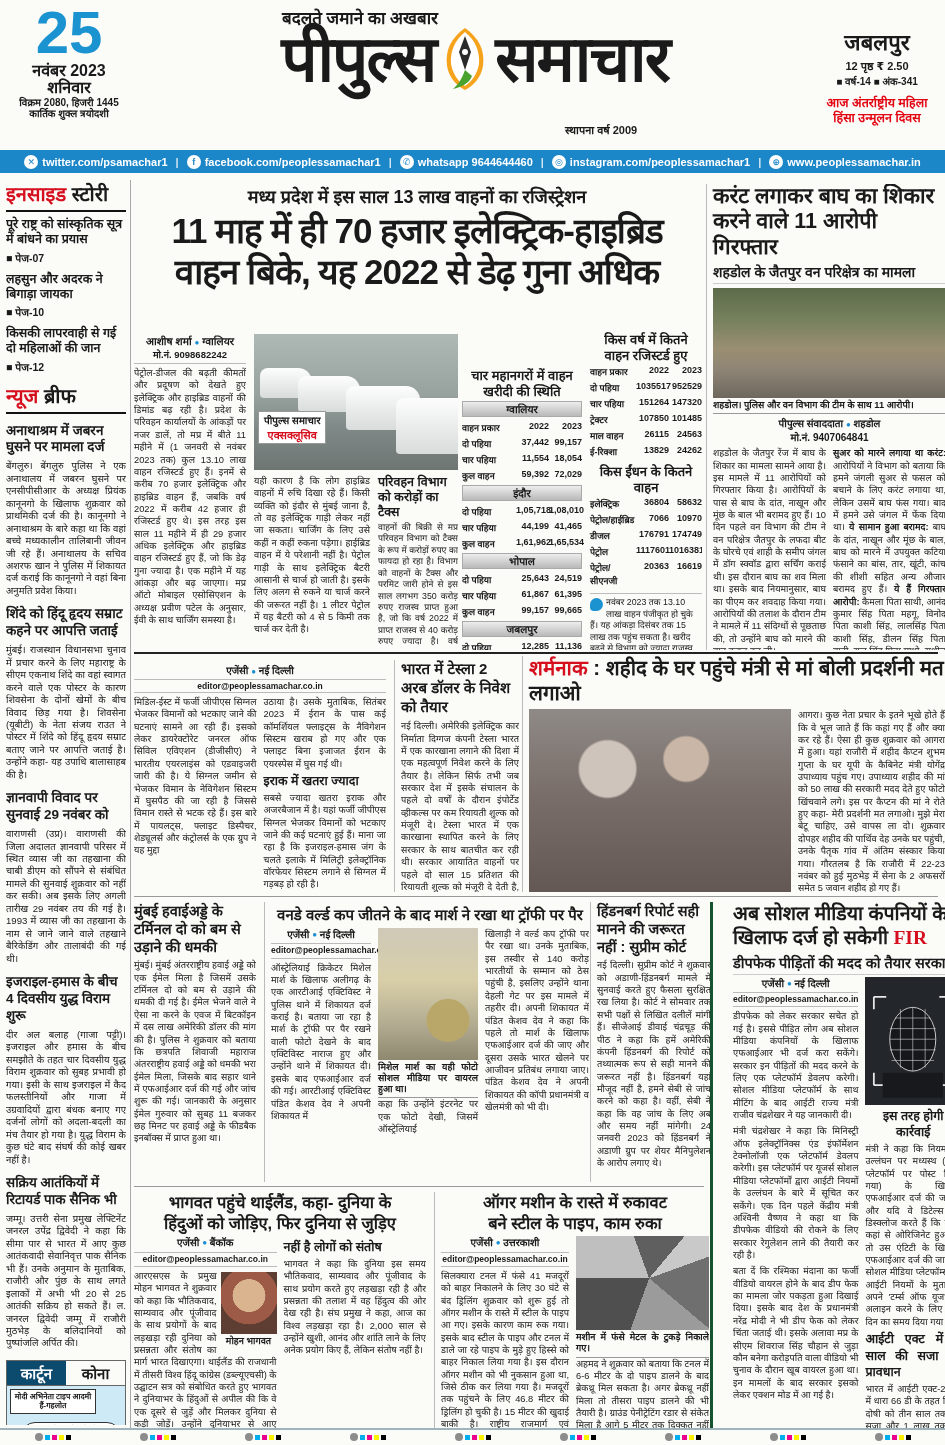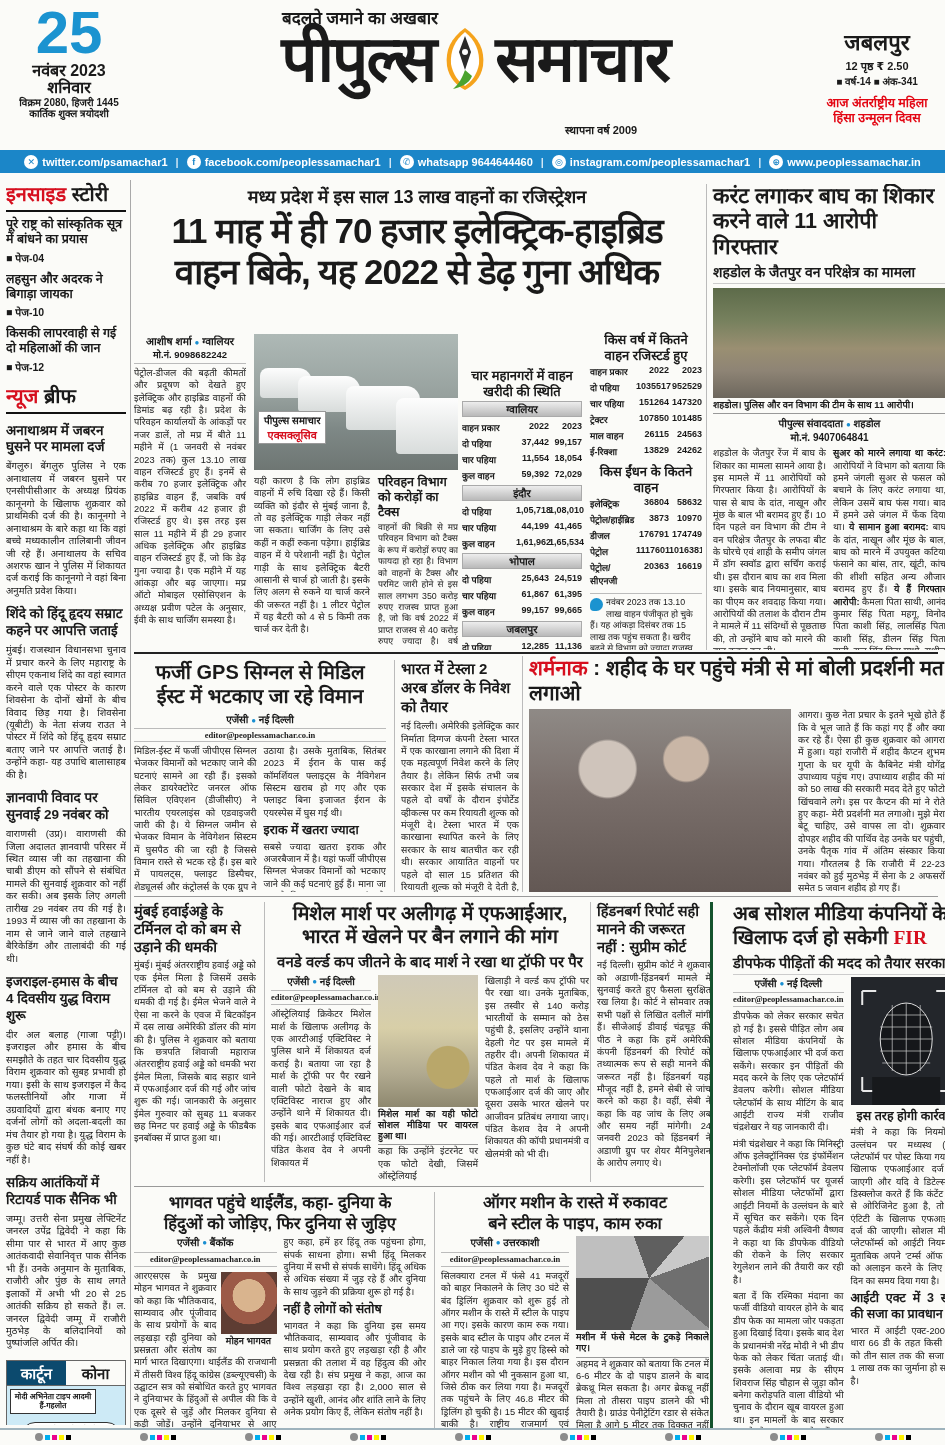--- a/index.html
+++ b/index.html
@@ -47,21 +47,21 @@
   .c-red{flex:1;background:#0c4a6e;color:#fff;font-weight:900;font-size:15px;text-align:center;padding:2px 0;}
   .c-blk{flex:1;font-weight:900;font-size:15px;text-align:center;padding:2px 0;}
   .cartoon-body{position:relative;height:150px;background:#cdeaf6;overflow:hidden;}
   .bubble{position:absolute;background:#fff;border:1px solid #333;border-radius:0;font-size:7.8px;font-weight:bold;
       padding:2px 3px;text-align:center;line-height:1.2;}
 
   
   .abs{position:absolute;}
   .headline{font-weight:900;line-height:1.2;}
   .byline{text-align:center;font-size:10px;font-weight:bold;}
-  .email{text-align:center;font-size:8.5px;font-weight:bold;border-top:1px solid #bbb;border-bottom:1px solid #bbb;padding:1px 0;margin:2px 0 3px;font-family:Liberation Serif, serif;}
+  .email{text-align:center;font-size:8.5px;font-weight:bold;border-top:1px solid #bbb;border-bottom:1px solid #bbb;padding:1px 0;margin:2px 0 3px;}
   .body-txt{font-size:9.3px;line-height:1.33;}
   .photo{position:relative;overflow:hidden;}
   .cap{font-size:9.3px;font-weight:bold;line-height:1.2;padding:2px 0;}
   .subhead{font-size:12.5px;font-weight:900;margin:3px 0 2px;}
 
   .rule-h{position:absolute;background:#222;}
 
   
   .lead-head{left:134px;top:184px;width:566px;text-align:center;}
   .kicker{font-size:18px;font-weight:900;}
@@ -217,21 +217,21 @@
       <span>www.peoplessamachar.in</span>
     </span>
   </div>
 
   <div class="vrule"></div>
   <div class="sidebar">
     <div class="sec-head"><span class="red">इनसाइड</span><span> स्टोरी</span></div>
 
     <div>
       <div class="inside-item">पूरे राष्ट्र को सांस्कृतिक सूत्र में बांधने का प्रयास</div>
-      <div class="inside-page">■ पेज-04</div>
+      <div class="inside-page">■ पेज-07</div>
     </div>
     <div>
       <div class="inside-item">लहसुन और अदरक ने बिगाड़ा जायका</div>
       <div class="inside-page">■ पेज-10</div>
     </div>
     <div>
       <div class="inside-item">किसकी लापरवाही से गई दो महिलाओं की जान</div>
       <div class="inside-page">■ पेज-12</div>
     </div>
 
@@ -440,21 +440,21 @@
           <span class="v2">24262</span>
         </div>
       <div class="tb-title" style="margin-top:5px;">किस ईंधन के कितने वाहन</div>
       <div class="trow">
           <span class="lb">इलेक्ट्रिक</span>
           <span class="v1">36804</span>
           <span class="v2">58632</span>
         </div>
       <div class="trow">
           <span class="lb">पेट्रोल/हाईब्रिड</span>
-          <span class="v1">3873</span>
+          <span class="v1">7066</span>
           <span class="v2">10970</span>
         </div>
       <div class="trow">
           <span class="lb">डीजल</span>
           <span class="v1">176791</span>
           <span class="v2">174749</span>
         </div>
       <div class="trow">
           <span class="lb">पेट्रोल</span>
           <span class="v1">1117601</span>
@@ -470,24 +470,20 @@
         <span>नवंबर 2023 तक 13.10 लाख वाहन पंजीकृत हो चुके हैं। यह आंकड़ा दिसंबर तक 15 लाख तक पहुंच सकता है। खरीद बढ़ने से विभाग को ज्यादा राजस्व मिल रहा है।</span>
         
         
       </div>
     </div>
   </div>
 
   <div class="rule-h" style="left:134px;top:652px;width:804px;height:2px;"></div>
 
   <div class="abs gps">
-    <div class="gps-h">
-      <div>फर्जी GPS सिग्नल से मिडिल</div>
-        <div>ईस्ट में भटकाए जा रहे विमान</div>
-    </div>
     <div class="byline" style="margin-top:3px;"><span>एजेंसी</span> <span class="bluedot">●</span> <span>नई दिल्ली</span></div>
     <div class="email">editor@peoplessamachar.co.in</div>
     <div class="gps-cols body-txt jc">
       <div>मिडिल-ईस्ट में फर्जी जीपीएस सिग्नल भेजकर विमानों को भटकाए जाने की घटनाएं सामने आ रही हैं। इसको लेकर डायरेक्टोरेट जनरल ऑफ सिविल एविएशन (डीजीसीए) ने भारतीय एयरलाइंस को एडवाइजरी जारी की है। ये सिग्नल जमीन से भेजकर विमान के नेविगेशन सिस्टम में घुसपैठ की जा रही है जिससे विमान रास्ते से भटक रहे हैं। इस बारे में पायलट्स, फ्लाइट डिस्पैचर, शेड्यूलर्स और कंट्रोलर्स के एक ग्रुप ने यह मुद्दा</div>
       <div>
         <div>उठाया है। उसके मुताबिक, सितंबर 2023 में ईरान के पास कई कॉमर्शियल फ्लाइट्स के नैविगेशन सिस्टम खराब हो गए और एक फ्लाइट बिना इजाजत ईरान के एयरस्पेस में घुस गई थी।</div>
         <div class="subhead">इराक में खतरा ज्यादा</div>
         <div>सबसे ज्यादा खतरा इराक और अजरबैजान में है। यहां फर्जी जीपीएस सिग्नल भेजकर विमानों को भटकाए जाने की कई घटनाएं हुई हैं। माना जा रहा है कि इजराइल-हमास जंग के चलते इलाके में मिलिट्री इलेक्ट्रॉनिक वॉरफेयर सिस्टम लगाने से सिग्नल में गड़बड़ हो रही है।</div>
       </div>
     </div>
@@ -518,24 +514,20 @@
   <div class="abs mumbai">
     <div class="small-h">
       <div>मुंबई हवाईअड्डे के</div>
         <div>टर्मिनल दो को बम से</div>
         <div>उड़ाने की धमकी</div>
     </div>
     <div class="body-txt jc" style="margin-top:3px;">मुंबई। मुंबई अंतरराष्ट्रीय हवाई अड्डे को एक ईमेल मिला है जिसमें उसके टर्मिनल दो को बम से उड़ाने की धमकी दी गई है। ईमेल भेजने वाले ने ऐसा ना करने के एवज में बिटकॉइन में दस लाख अमेरिकी डॉलर की मांग की है। पुलिस ने शुक्रवार को बताया कि छत्रपति शिवाजी महाराज अंतरराष्ट्रीय हवाई अड्डे को धमकी भरा ईमेल मिला, जिसके बाद सहार थाने में एफआईआर दर्ज की गई और जांच शुरू की गई। जानकारी के अनुसार ईमेल गुरुवार को सुबह 11 बजकर छह मिनट पर हवाई अड्डे के फीडबैक इनबॉक्स में प्राप्त हुआ था।</div>
   </div>
 
   <div class="abs marsh">
-    <div class="marsh-h">
-      <div>मिशेल मार्श पर अलीगढ़ में एफआईआर,</div>
-        <div>भारत में खेलने पर बैन लगाने की मांग</div>
-    </div>
     <div class="marsh-sub">वनडे वर्ल्ड कप जीतने के बाद मार्श ने रखा था ट्रॉफी पर पैर</div>
     <div class="marsh-row body-txt jc">
       <div style="width:100px;flex:0 0 auto;">
         <div class="byline"><span>एजेंसी</span> <span class="bluedot">●</span> <span>नई दिल्ली</span></div>
         <div class="email">editor@peoplessamachar.co.in</div>
         <div>ऑस्ट्रेलियाई क्रिकेटर मिशेल मार्श के खिलाफ अलीगढ़ के एक आरटीआई एक्टिविस्ट ने पुलिस थाने में शिकायत दर्ज कराई है। बताया जा रहा है मार्श के ट्रॉफी पर पैर रखने वाली फोटो देखने के बाद एक्टिविस्ट नाराज हुए और उन्होंने थाने में शिकायत दी। इसके बाद एफआईआर दर्ज की गई। आरटीआई एक्टिविस्ट पंडित केशव देव ने अपनी शिकायत में</div>
       </div>
       <div style="width:100px;flex:0 0 auto;">
         <div class="photo marsh-photo"></div>
         <div class="cap" style="border-bottom:1px solid #999;">मिशेल मार्श का यही फोटो सोशल मीडिया पर वायरल हुआ था।</div>
@@ -598,21 +590,20 @@
       <div>
         <div class="byline"><span>एजेंसी</span> <span class="bluedot">●</span> <span>बैंकॉक</span></div>
         <div class="email">editor@peoplessamachar.co.in</div>
         <div class="b-photo">
           <div class="img"></div>
           <div class="cap" style="text-align:center;">मोहन भागवत</div>
         </div>
         <span>आरएसएस के प्रमुख मोहन भागवत ने शुक्रवार को कहा कि भौतिकवाद, साम्यवाद और पूंजीवाद के साथ प्रयोगों के बाद लड़खड़ा रही दुनिया को प्रसन्नता और संतोष का मार्ग भारत दिखाएगा। थाईलैंड की राजधानी में तीसरी विश्व हिंदू कांग्रेस (डब्ल्यूएचसी) के उद्घाटन सत्र को संबोधित करते हुए भागवत ने दुनियाभर के हिंदुओं से अपील की कि वे एक दूसरे से जुड़ें और मिलकर दुनिया से कड़ी जोड़ें। उन्होंने दुनियाभर से आए विचारकों, कार्यकर्ताओं, नेताओं और धर्मियों को संबोधित करते</span>
       </div>
       <div>
-        <div>हुए कहा, हमें हर हिंदू तक पहुंचना होगा, संपर्क साधना होगा। सभी हिंदू मिलकर दुनिया में सभी से संपर्क साधेंगे। हिंदू अधिक से अधिक संख्या में जुड़ रहे हैं और दुनिया के साथ जुड़ने की प्रक्रिया शुरू हो गई है।</div>
         <div class="subhead">नहीं है लोगों को संतोष</div>
         <div>भागवत ने कहा कि दुनिया इस समय भौतिकवाद, साम्यवाद और पूंजीवाद के साथ प्रयोग करते हुए लड़खड़ा रही है और प्रसन्नता की तलाश में वह हिंदुत्व की ओर देख रही है। संघ प्रमुख ने कहा, आज का विश्व लड़खड़ा रहा है। 2,000 साल से उन्होंने खुशी, आनंद और शांति लाने के लिए अनेक प्रयोग किए हैं, लेकिन संतोष नहीं है।</div>
       </div>
     </div>
   </div>
 
   <div class="abs auger">
     <div class="b-h">
       <div>ऑगर मशीन के रास्ते में रुकावट</div>
         <div>बने स्टील के पाइप, काम रुका</div>

